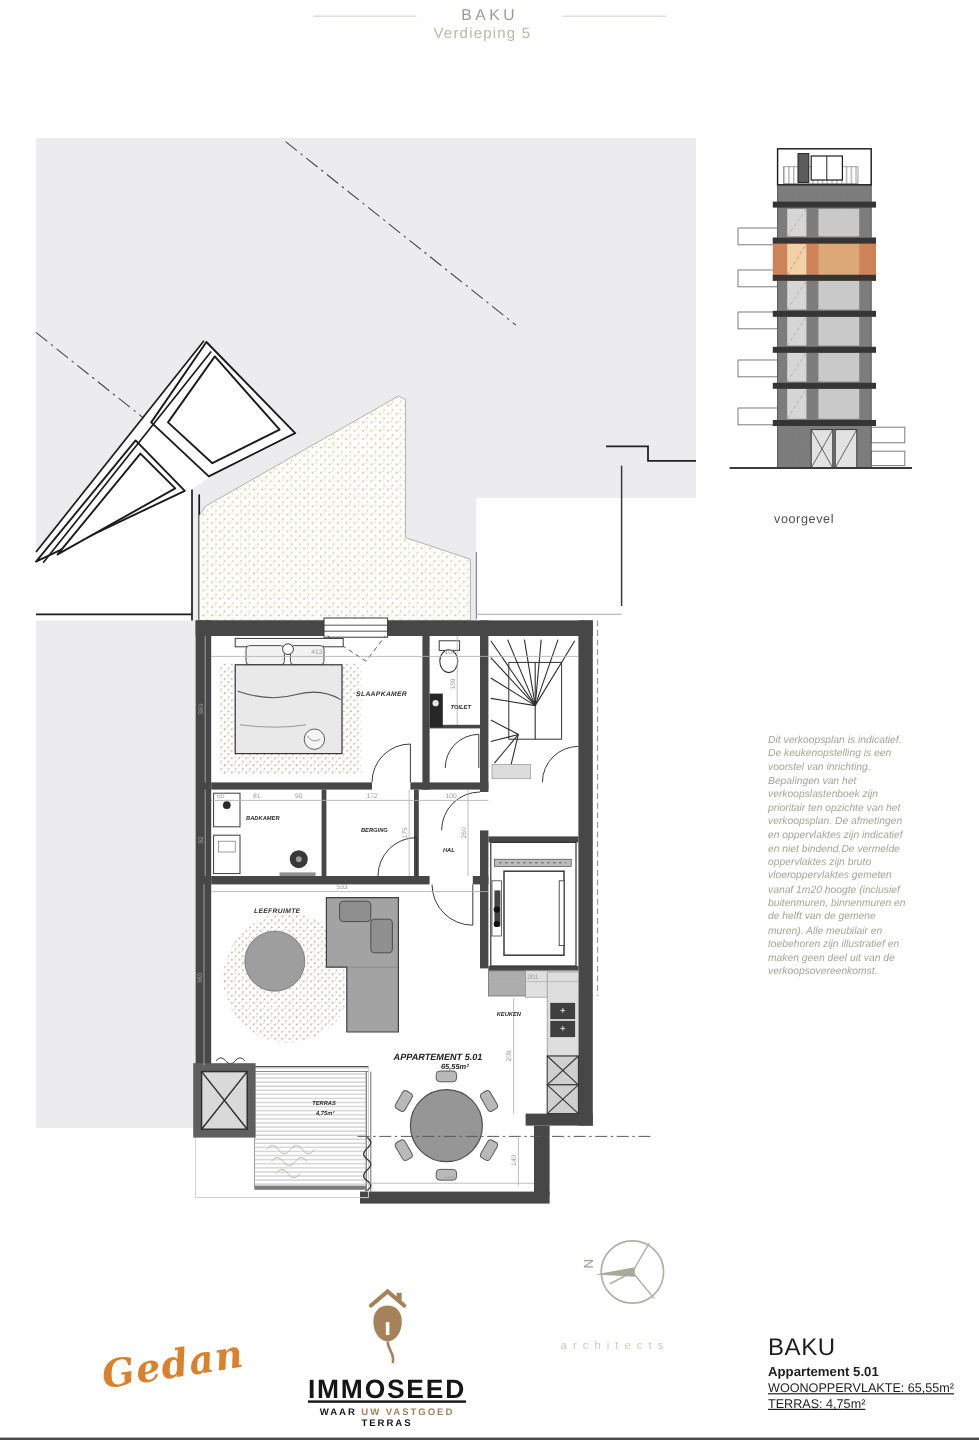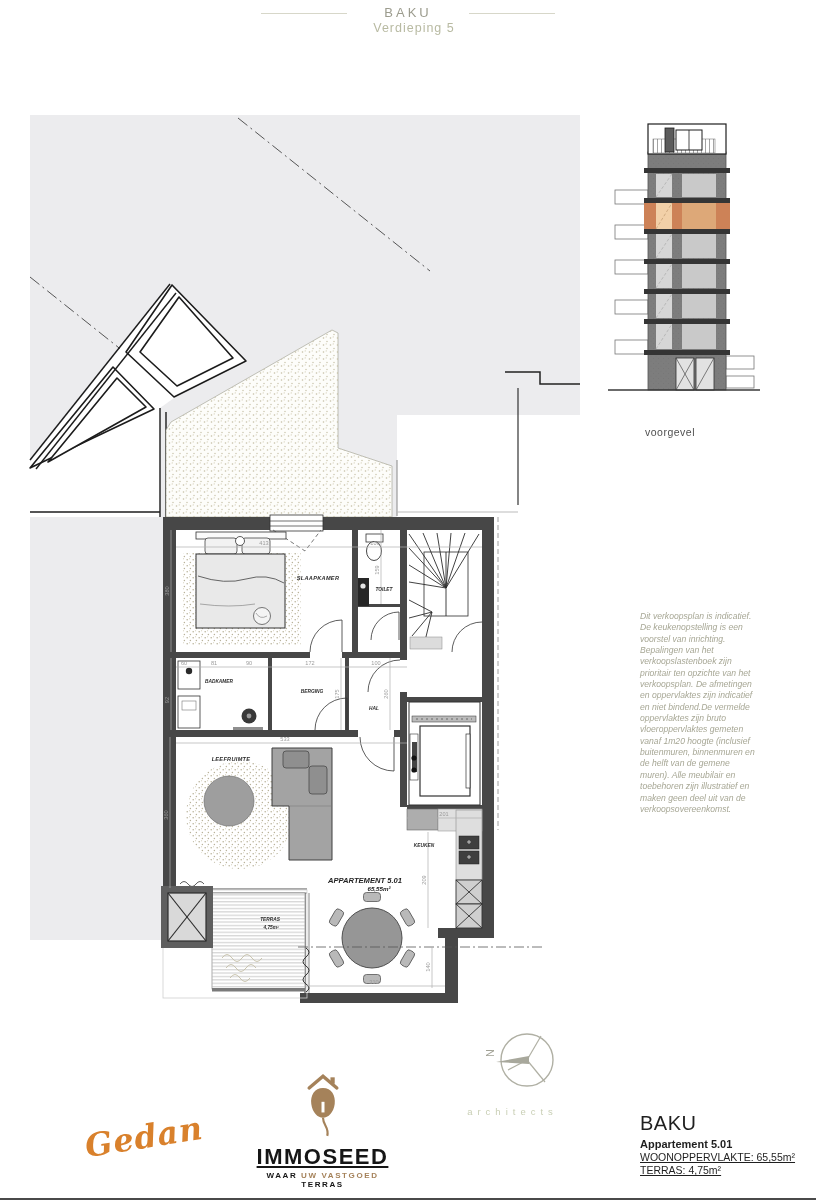--- a/index.html
+++ b/index.html
@@ -4,21 +4,21 @@
 <style>
   html,body{margin:0;padding:0;background:#fff;}
   .page{position:relative;width:816px;height:1200px;background:#ffffff;overflow:hidden;
         font-family:"Liberation Sans",sans-serif;}
   .abs{position:absolute;}
   
   .header{position:absolute;top:0;left:0;width:816px;height:46px;}
   .h-rule{position:absolute;top:13px;height:1px;background:#d7d7c9;width:86px;}
   .h-title{position:absolute;top:5px;left:0;width:816px;text-align:center;
            font-size:13px;letter-spacing:3px;color:#9c9c8e;}
-  .h-sub{position:absolute;top:21px;left:12px;width:804px;text-align:center;
+  .h-sub{position:absolute;top:21px;left:0;width:804px;text-align:center;
          font-size:12.5px;letter-spacing:1px;color:#b8baa2;}
   
   .disclaimer{position:absolute;left:640px;top:611px;width:118px;
               font-size:8.6px;line-height:1.32;font-style:italic;color:#a7a795;}
   
   svg text{font-family:"Liberation Sans",sans-serif;}
   .dim{font-size:5.6px;fill:#9c9c9c;text-anchor:middle;}
   .room{font-size:5.6px;font-style:italic;font-weight:bold;fill:#2e2e2e;
         letter-spacing:.3px;text-anchor:middle;}
   .room-sm{font-size:4.8px;font-style:italic;font-weight:bold;fill:#2e2e2e;text-anchor:middle;}
@@ -29,21 +29,21 @@
   
   .gedan{position:absolute;left:84px;top:1118px;width:120px;text-align:center;
          transform:rotate(-9deg);font-family:"DejaVu Serif",serif;font-style:italic;
          font-weight:bold;font-size:32px;color:#d9812c;letter-spacing:1px;}
   .immoseed{position:absolute;left:250px;top:1072px;width:145px;text-align:center;}
   .immo-name{font-size:22px;font-weight:bold;letter-spacing:1.5px;color:#161616;margin-top:2px;text-decoration:underline;}
   .immo-tag{font-size:8px;font-weight:bold;letter-spacing:1.6px;color:#161616;margin-top:1px;}
   .immo-tag .mid{color:#a5825a;}
   .luum{position:absolute;left:450px;top:1106px;width:125px;text-align:center;color:#c9cfb5;}
   .luum-name{font-size:40px;font-weight:300;letter-spacing:5px;line-height:1;}
-  .luum-sub{font-size:9.5px;letter-spacing:5px;margin-top:0;}
+  .luum-sub{font-size:9.5px;letter-spacing:5px;margin-top:10px;}
   .info{position:absolute;left:640px;top:1112px;width:170px;color:#1f1f1f;}
   .info-project{font-size:20px;letter-spacing:.5px;margin-bottom:3px;}
   .info-apt{font-size:11px;font-weight:bold;margin-bottom:1px;}
   .info-line{font-size:10.5px;margin-bottom:1px;text-decoration:underline;}
   .bottom-line{position:absolute;left:0;bottom:0;width:816px;height:2px;background:#4a4a4a;}
 </style>
 </head>
 <body>
 
 <div class="page">

